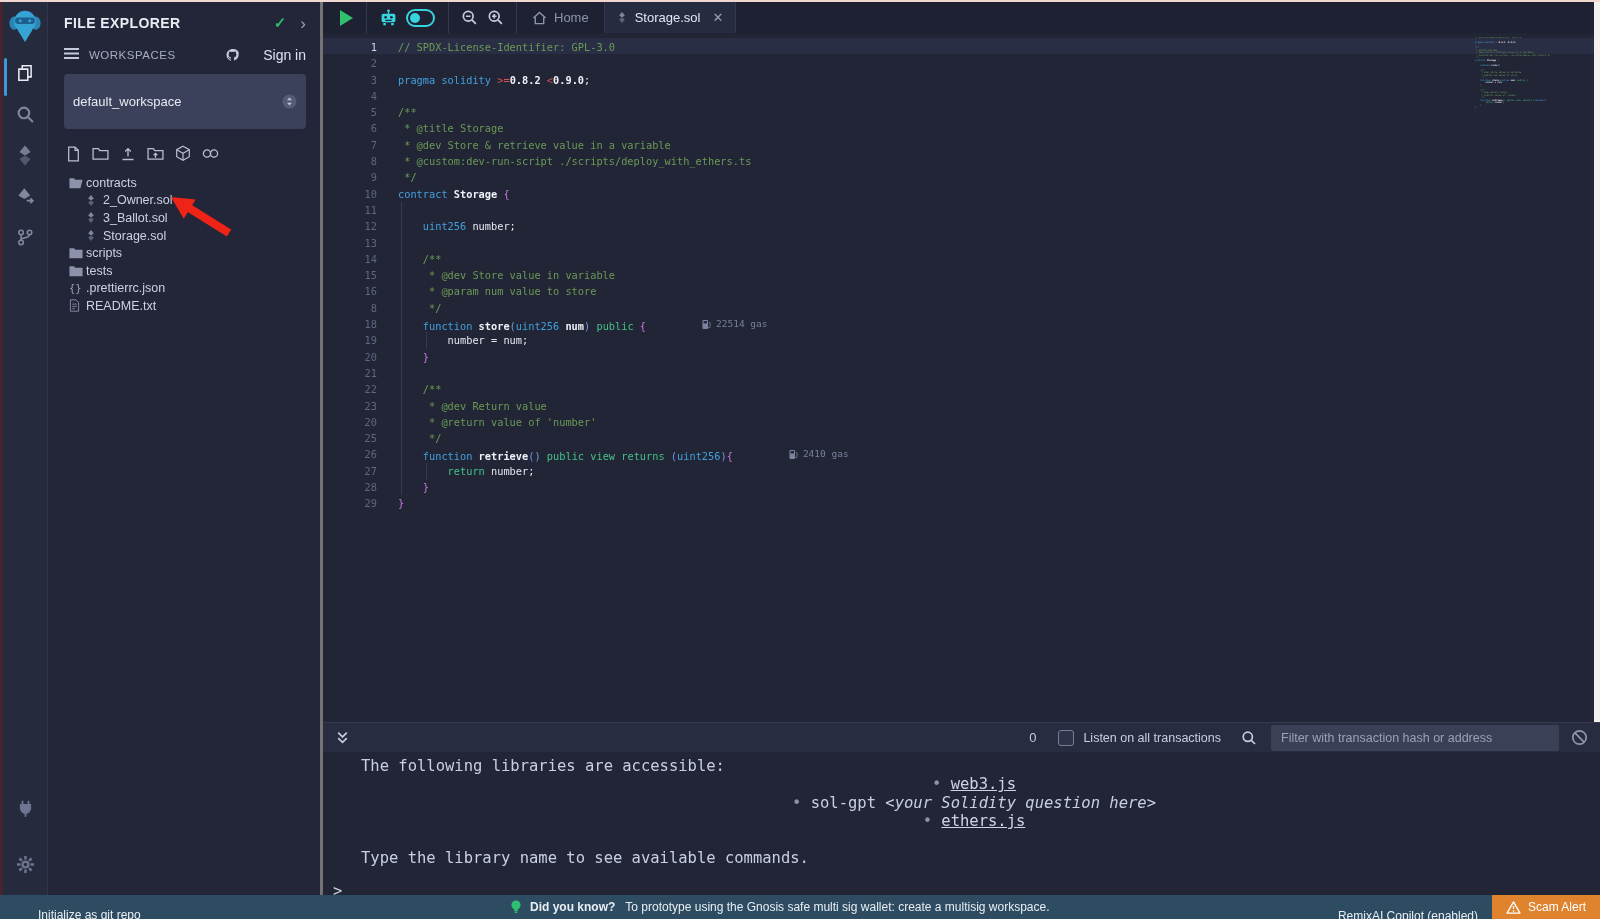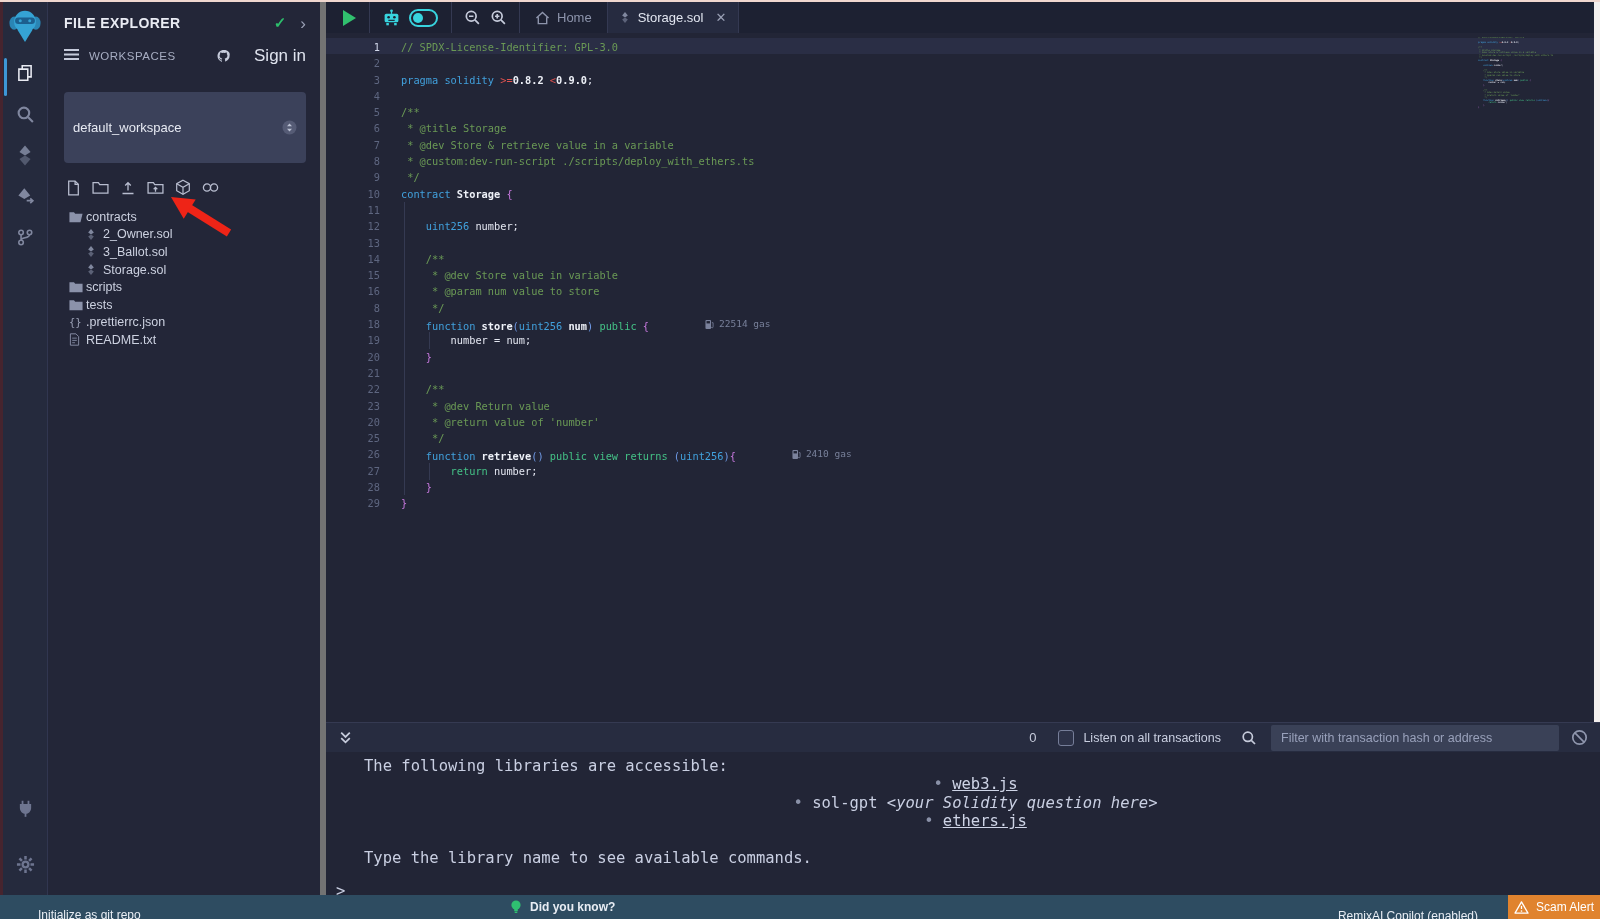--- a/index.html
+++ b/index.html
@@ -17,34 +17,34 @@
   .rail-bottom{position:absolute;left:0;bottom:0;width:44px;}
 
   
   .panel{position:absolute;top:2px;left:47px;width:273px;height:893px;background:#232638;border-left:1px solid #313650;box-sizing:border-box;}
   .p-head{display:flex;align-items:center;padding:12px 14px 4px 16px;}
   .p-title{font-size:14px;font-weight:bold;letter-spacing:.4px;color:#e9ebf3;flex:1;}
   .p-check{color:#2dbe6c;font-size:15px;font-weight:bold;margin-right:14px;}
   .p-chev{color:#9aa0b5;font-size:17px;line-height:1;cursor:pointer;}
   .ws-row{display:flex;align-items:center;padding:10px 14px 6px 16px;}
   .ws-label{font-size:11.5px;letter-spacing:.5px;color:#a7adc2;flex:1;margin-left:10px;}
-  .signin{display:flex;align-items:center;gap:22px;color:#dfe3ee;font-size:17px;cursor:pointer;}
-  .ws-select{margin:20px 14px 0 16px;height:39px;background:#3b415a;border-radius:4px;display:flex;align-items:center;
-             padding:16px 9px;cursor:pointer;}
+  .signin{display:flex;align-items:center;gap:22px;color:#dfe3ee;font-size:14px;cursor:pointer;}
+  .ws-select{margin:4px 14px 0 16px;height:39px;background:#3b415a;border-radius:4px;display:flex;align-items:center;
+             padding:8px 9px;cursor:pointer;}
   .ws-name{flex:1;color:#e7eaf3;font-size:13px;}
   .icon-row{display:flex;gap:11px;align-items:center;padding:16px 14px 2px 18px;}
   .icon-row .tic{cursor:pointer;display:flex;}
   .tree{margin-top:10px;}
   .trow{display:flex;align-items:center;height:17.6px;font-size:12.5px;color:#ccd1e0;cursor:pointer;white-space:nowrap;}
   .trow .tico{width:17px;display:flex;justify-content:flex-start;align-items:center;}
   .json-ic{font-family:"DejaVu Sans Mono",monospace;font-size:10.5px;color:#9aa0b5;}
   .arrow-svg{position:absolute;top:0;left:0;pointer-events:none;z-index:40;}
 
   
-  .main{position:absolute;top:2px;left:320px;width:1280px;height:893px;background:#222536;border-left:6px solid #737373;box-sizing:border-box;}
+  .main{position:absolute;top:2px;left:320px;width:1280px;height:893px;background:#222536;border-left:3px solid #737373;box-sizing:border-box;}
   .tabbar{position:absolute;top:0;left:0;right:0;height:31px;background:#1d2132;display:flex;align-items:center;}
   .tb-div{width:1px;height:31px;background:#343952;}
   .play-btn{width:0;height:0;border-left:13px solid #31c06e;border-top:8px solid transparent;border-bottom:8px solid transparent;
             margin-left:17px;margin-right:13px;cursor:pointer;}
   .toggle{width:25px;height:14px;border:2px solid #38d4de;border-radius:9px;position:relative;margin-left:7px;cursor:pointer;}
   .toggle .knob{position:absolute;left:2px;top:2px;width:10px;height:10px;border-radius:50%;background:#38d4de;}
   .tbic{display:flex;align-items:center;justify-content:center;cursor:pointer;}
   .home-tab{display:flex;align-items:center;gap:7px;height:31px;padding:0 15px;color:#8d94ab;font-size:13px;cursor:pointer;}
   .file-tab{display:flex;align-items:center;gap:8px;height:31px;padding:0 12px;background:#262b40;border-right:1px solid #343952;
             color:#e2e6f0;font-size:13px;cursor:pointer;}
@@ -90,21 +90,21 @@
   .prompt-line{padding-left:10px;margin-top:15px;height:18px;line-height:18px;}
 
   
   .statusbar{position:absolute;left:0;top:895px;width:1600px;height:24px;background:#2e4c61;color:#e8edf4;
              font-size:12px;z-index:70;}
   .sb-left{position:absolute;left:38px;top:8px;height:24px;display:flex;align-items:center;}
   .sb-tip{position:absolute;left:510px;top:0;height:24px;display:flex;align-items:center;gap:8px;}
   .sb-tip b{margin-right:2px;}
   .sb-copilot{position:absolute;right:122px;top:0;height:41px;display:flex;align-items:center;}
   .sb-scam{position:absolute;right:0;top:0;height:24px;display:flex;align-items:center;gap:7px;background:#e0832e;
-           padding:0 6px;cursor:pointer;font-size:12px;color:#fff;}
+           padding:0 14px;cursor:pointer;font-size:12px;color:#fff;}
 </style>
 </head>
 <body>
 
 <div id="root">
   <div class="topline"></div>
   <div class="leftline"></div>
 
   <div class="rail">
     <div class="active-bar"></div>
@@ -449,20 +449,21 @@
 
   <div class="statusbar">
     <div class="sb-left">Initialize as git repo</div>
     <div class="sb-tip">
       <svg width="12" height="16" viewBox="0 0 12 16">
         <circle cx="6" cy="6" r="4.6" fill="#2fbf71"></circle>
         <rect x="4.2" y="10" width="3.6" height="2.2" fill="#2fbf71"></rect>
         <rect x="4.7" y="12.6" width="2.6" height="1.4" fill="#2fbf71"></rect>
       </svg>
       <b>Did you know?</b>
+      <span>To prototype using the Gnosis safe multi sig wallet: create a multisig workspace.</span>
     </div>
     <div class="sb-copilot">RemixAI Copilot (enabled)</div>
     <div class="sb-scam">
       <svg width="15" height="13" viewBox="0 0 16 14">
         <path d="M8 1 15 13H1Z" fill="none" stroke="#fff" stroke-width="1.4" stroke-linejoin="round"></path>
         <path d="M8 5.2v3.4" stroke="#fff" stroke-width="1.4"></path>
         <circle cx="8" cy="10.8" r="0.9" fill="#fff"></circle>
       </svg>
       <span>Scam Alert</span>
     </div>

